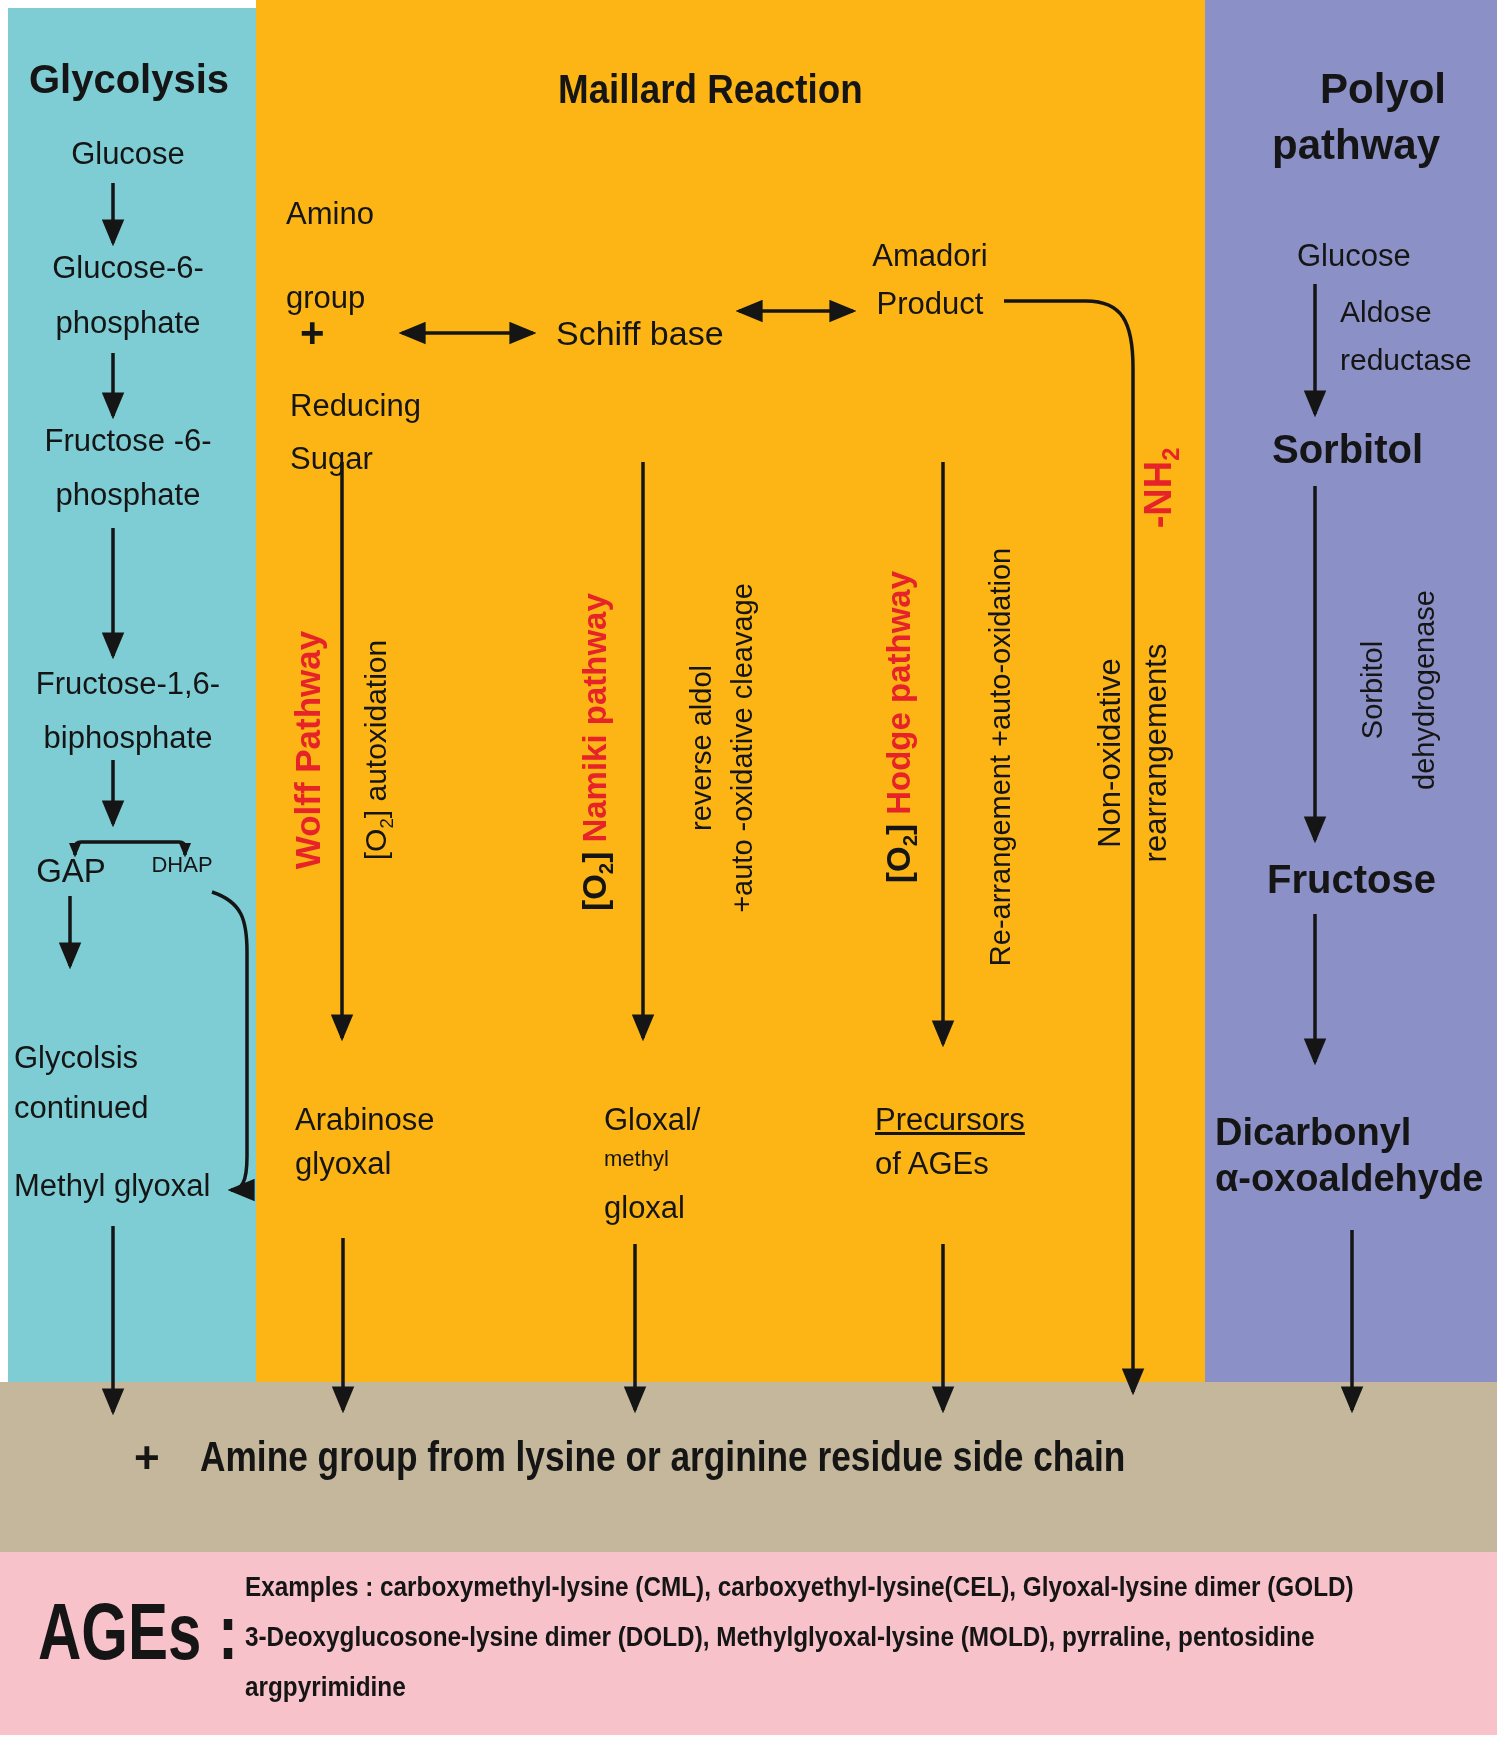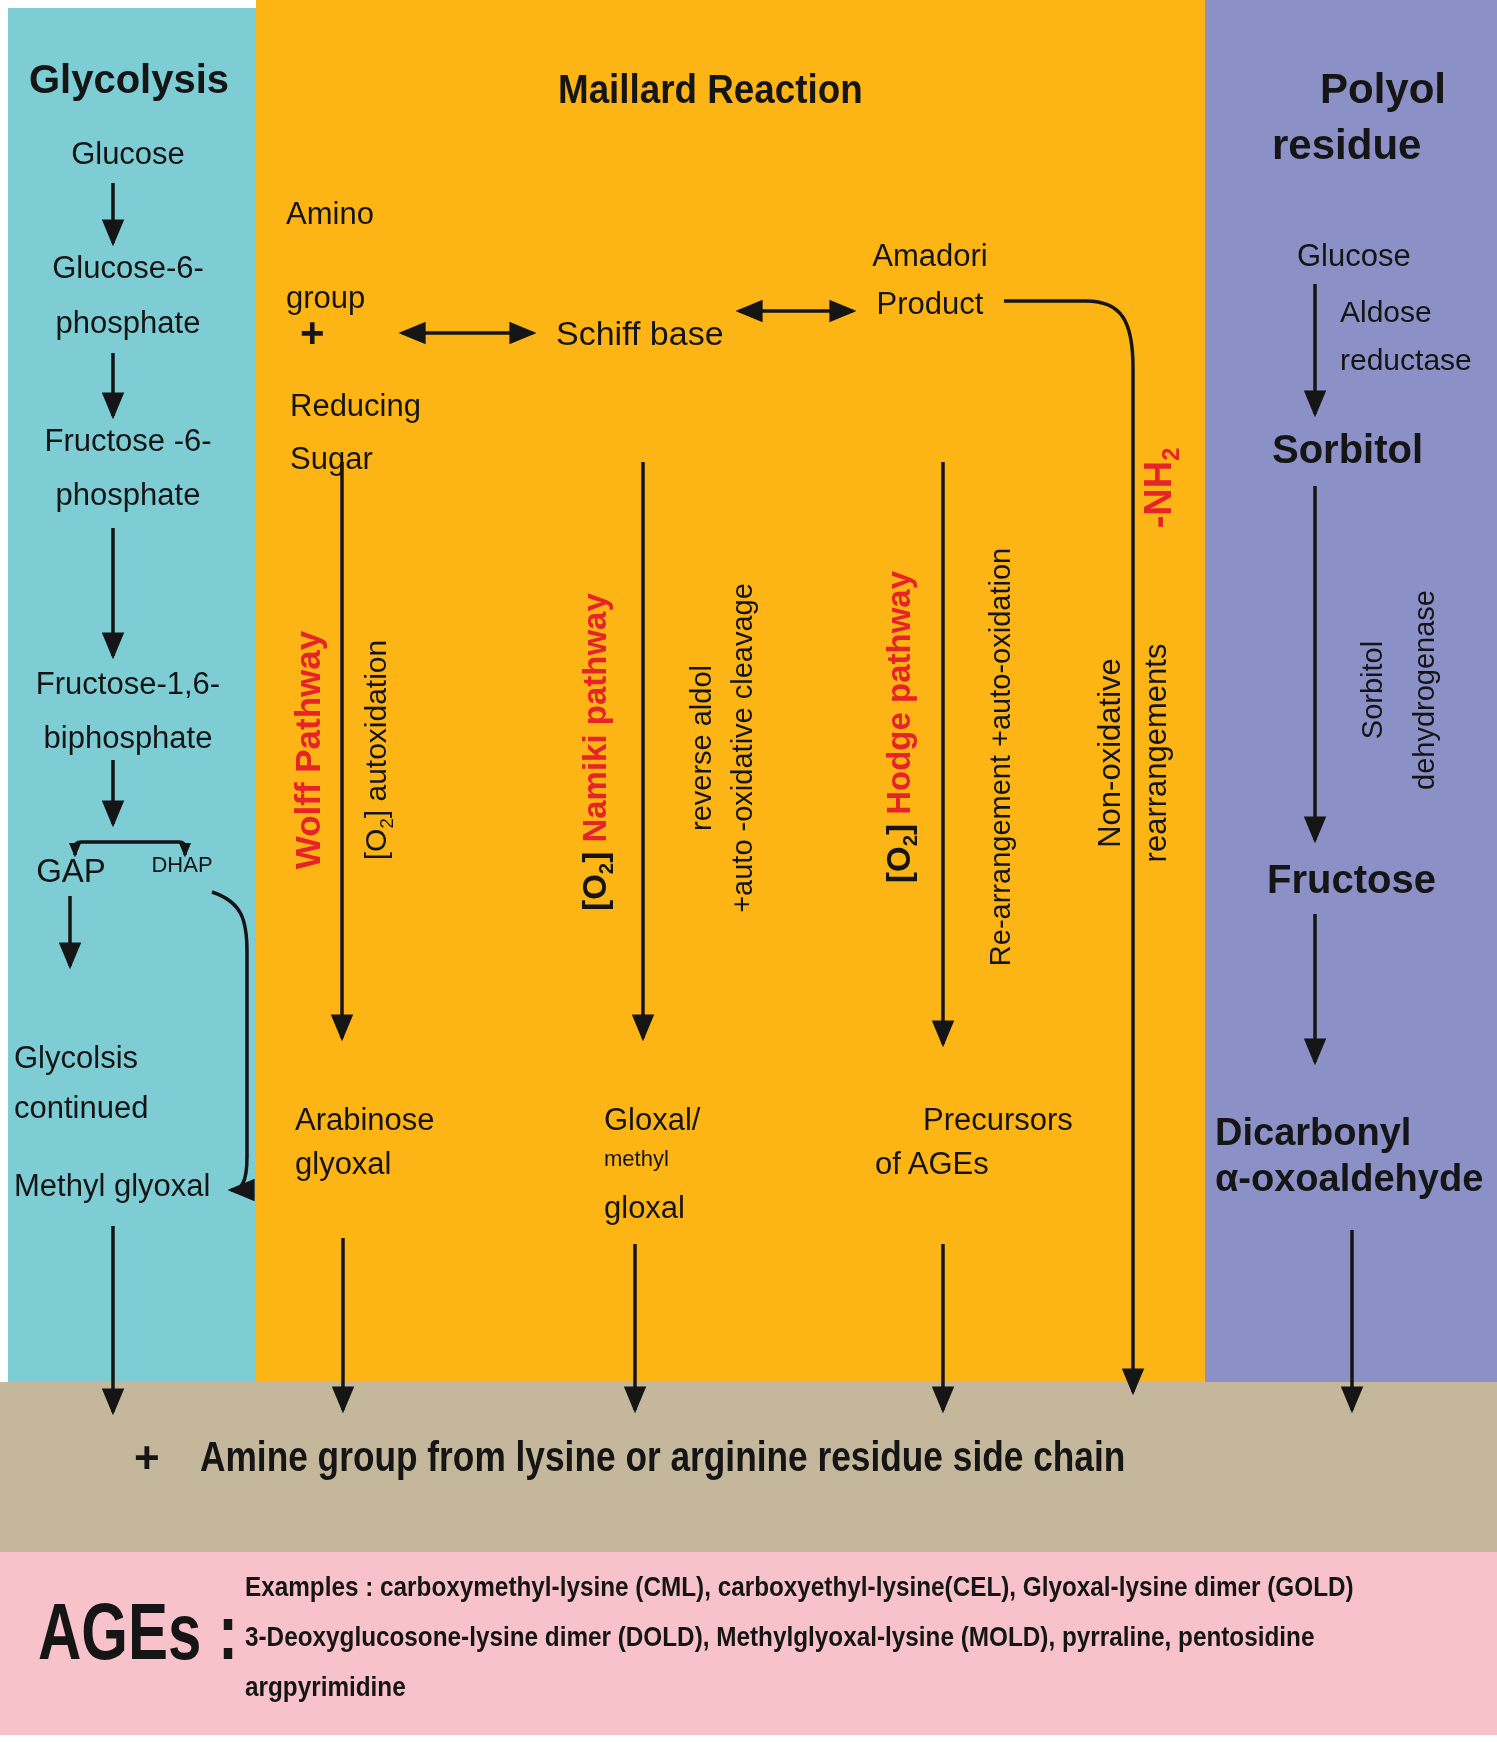--- a/index.html
+++ b/index.html
@@ -107,25 +107,25 @@
   </div>
   <div class="ab rot b red" style="left: 1161px; top: 488px; font-size: 38px; color: rgb(230, 35, 41);">
     <span>-NH</span><sub>2</sub>
   </div>
 
   <div class="ab" style="left:295px;top:1102px;font-size:31px;">Arabinose</div>
   <div class="ab" style="left:295px;top:1146px;font-size:31px;">glyoxal</div>
   <div class="ab" style="left:604px;top:1102px;font-size:31px;">Gloxal/</div>
   <div class="ab" style="left:604px;top:1146px;font-size:22px;">methyl</div>
   <div class="ab" style="left:604px;top:1190px;font-size:31px;">gloxal</div>
-  <div class="ab" style="left:923px;top:1102px;font-size:31px;">Precursors</div>
+  <div class="ab" style="left:875px;top:1102px;font-size:31px;text-decoration:underline;">Precursors</div>
   <div class="ab" style="left:875px;top:1146px;font-size:31px;">of AGEs</div>
 
   <div class="ab b" style="left:1272px;top:64px;font-size:42px;margin-left:48px;">Polyol</div>
-  <div class="ab b" style="left:1272px;top:120px;font-size:42px;">residue</div>
+  <div class="ab b" style="left:1272px;top:120px;font-size:42px;">pathway</div>
   <div class="ab" style="left:1297px;top:238px;font-size:31px;">Glucose</div>
   <div class="ab" style="left:1340px;top:294px;font-size:30px;">Aldose</div>
   <div class="ab" style="left:1340px;top:342px;font-size:30px;">reductase</div>
   <div class="ab b" style="left:1272px;top:426px;font-size:40px;">Sorbitol</div>
   <div class="ab rot" style="left:1398px;top:690px;font-size:29px;line-height:52px;">
     <div>Sorbitol</div>
     <div>dehydrogenase</div>
   </div>
   <div class="ab b" style="left:1267px;top:856px;font-size:40px;">Fructose</div>
   <div class="ab b" style="left:1215px;top:1110px;font-size:38px;">Dicarbonyl</div>

